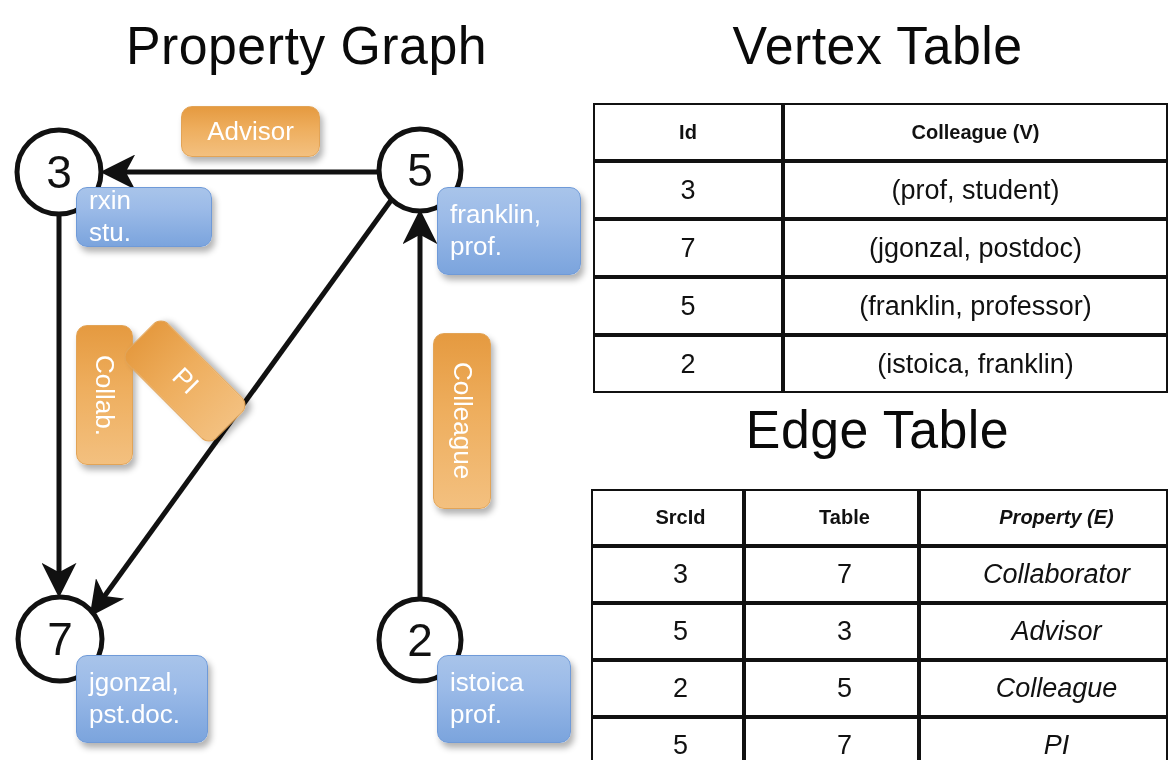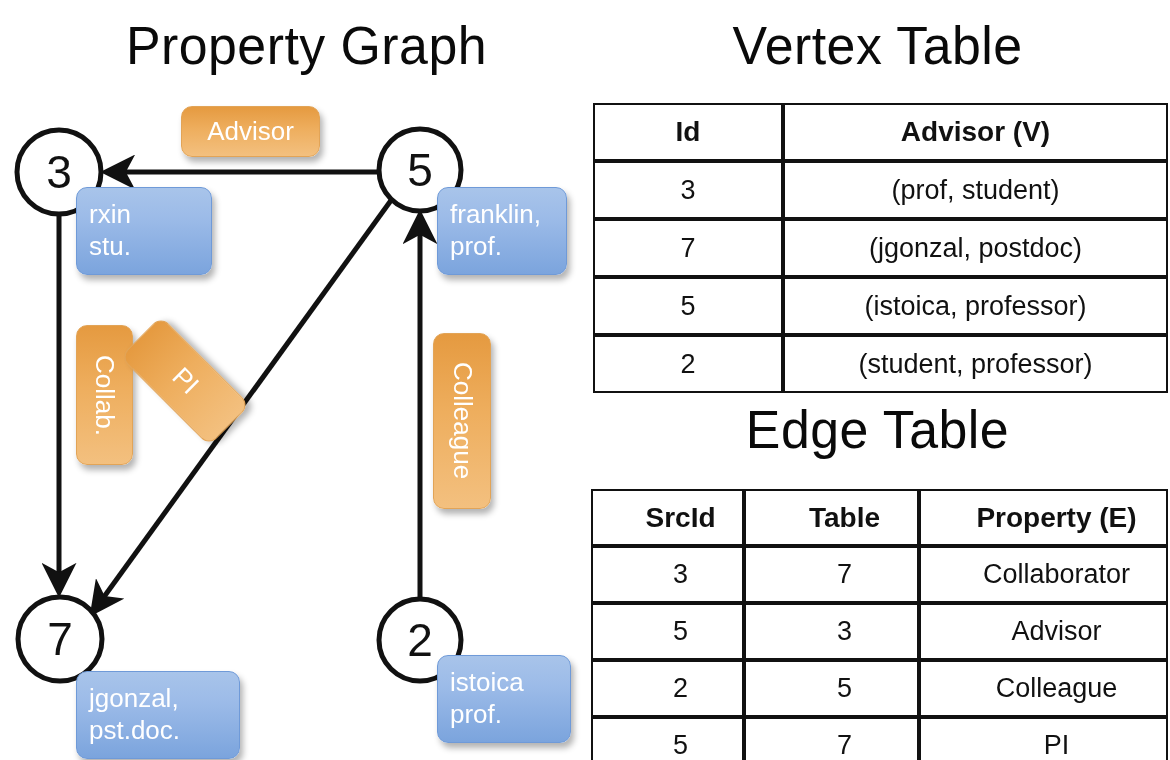--- a/index.html
+++ b/index.html
@@ -82,23 +82,23 @@
   table.gtable td, table.gtable th{
     border:2px solid #111;
     text-align:center;
     font-weight:300;
     font-size:27px;
     color:#111;
     padding:0;
     height:54px;
     background:#fff;
   }
-  table.gtable th{font-weight:700;font-size:28px;}
+  table.gtable th{font-weight:700;font-size:20px;}
   td.prop-v, th.prop-v{background:#d3def1;}
-  td.prop-e, th.prop-e{background:#f5dfc5;}
+  td.prop-e, th.prop-e{background:#f5dfc5;font-style:italic;}
 
   #vertex-table{left:593px;top:103px;width:575px;}
   #edge-table{left:591px;top:489px;width:577px;}
   #edge-table td, #edge-table th{height:53px;padding-left:26px;}
 </style>
 </head>
 <body>
 
 <div class="panel" id="graph-panel">
 
@@ -146,66 +146,66 @@
   </div>
 
   <div class="pbox orange" id="lbl-pi" style="left:142px;top:318px;width:58px;height:126px;transform:rotate(-45deg);">
     <span class="inner vert-text">PI</span>
   </div>
 
   <div class="pbox orange" id="lbl-colleague" style="left:419px;top:333px;width:58px;height:176px;">
     <span class="inner vert-text">Colleague</span>
   </div>
 
-  <div class="pbox blue" style="left:62px;top:187px;width:136px;height:88px;">
+  <div class="pbox blue" style="left:62px;top:187px;width:136px;height:60px;">
     <span class="inner">rxin<br>stu.</span>
   </div>
 
-  <div class="pbox blue" style="left:423px;top:187px;width:130px;height:88px;">
+  <div class="pbox blue" style="left:423px;top:187px;width:144px;height:88px;">
     <span class="inner">franklin,<br>prof.</span>
   </div>
 
-  <div class="pbox blue" style="left:62px;top:655px;width:164px;height:88px;margin-top:16px;">
+  <div class="pbox blue" style="left:62px;top:655px;width:132px;height:88px;">
     <span class="inner">jgonzal,<br>pst.doc.</span>
   </div>
 
   <div class="pbox blue" style="left:423px;top:655px;width:134px;height:88px;">
     <span class="inner">istoica<br>prof.</span>
   </div>
 </div>
 
 <div class="big-title panel" id="vertex-title">Vertex Table</div>
 
 <table class="gtable" id="vertex-table">
   <colgroup>
       <col style="width:190px">
       <col style="width:385px">
     </colgroup>
   <thead>
     <tr>
       <th>Id</th>
-      <th class="prop-v">Advisor (V)</th>
+      <th class="prop-v">Colleague (V)</th>
     </tr>
   </thead>
   <tbody>
     <tr>
       <td>3</td>
       <td class="prop-v">(prof, student)</td>
     </tr>
     <tr>
       <td>7</td>
       <td class="prop-v">(jgonzal, postdoc)</td>
     </tr>
     <tr>
       <td>5</td>
-      <td class="prop-v">(istoica, professor)</td>
+      <td class="prop-v">(franklin, professor)</td>
     </tr>
     <tr>
       <td>2</td>
-      <td class="prop-v">(student, professor)</td>
+      <td class="prop-v">(istoica, franklin)</td>
     </tr>
   </tbody>
 </table>
 
 <div class="big-title panel" id="edge-title">Edge Table</div>
 
 <table class="gtable" id="edge-table">
   <colgroup>
       <col style="width:153px">
       <col style="width:175px">

